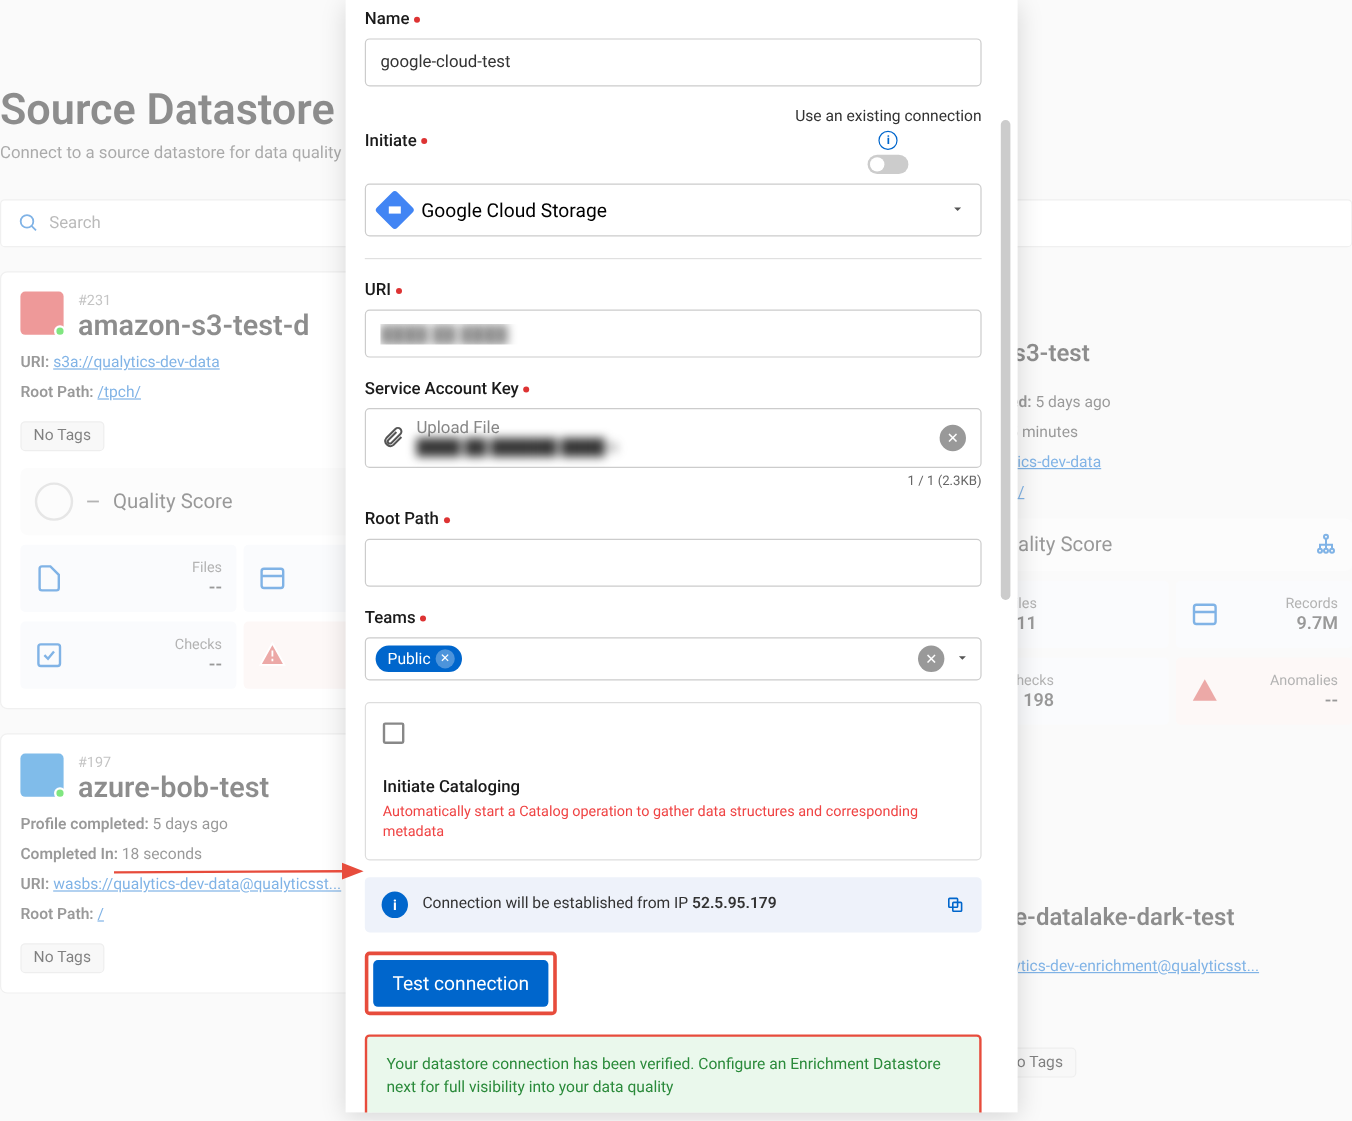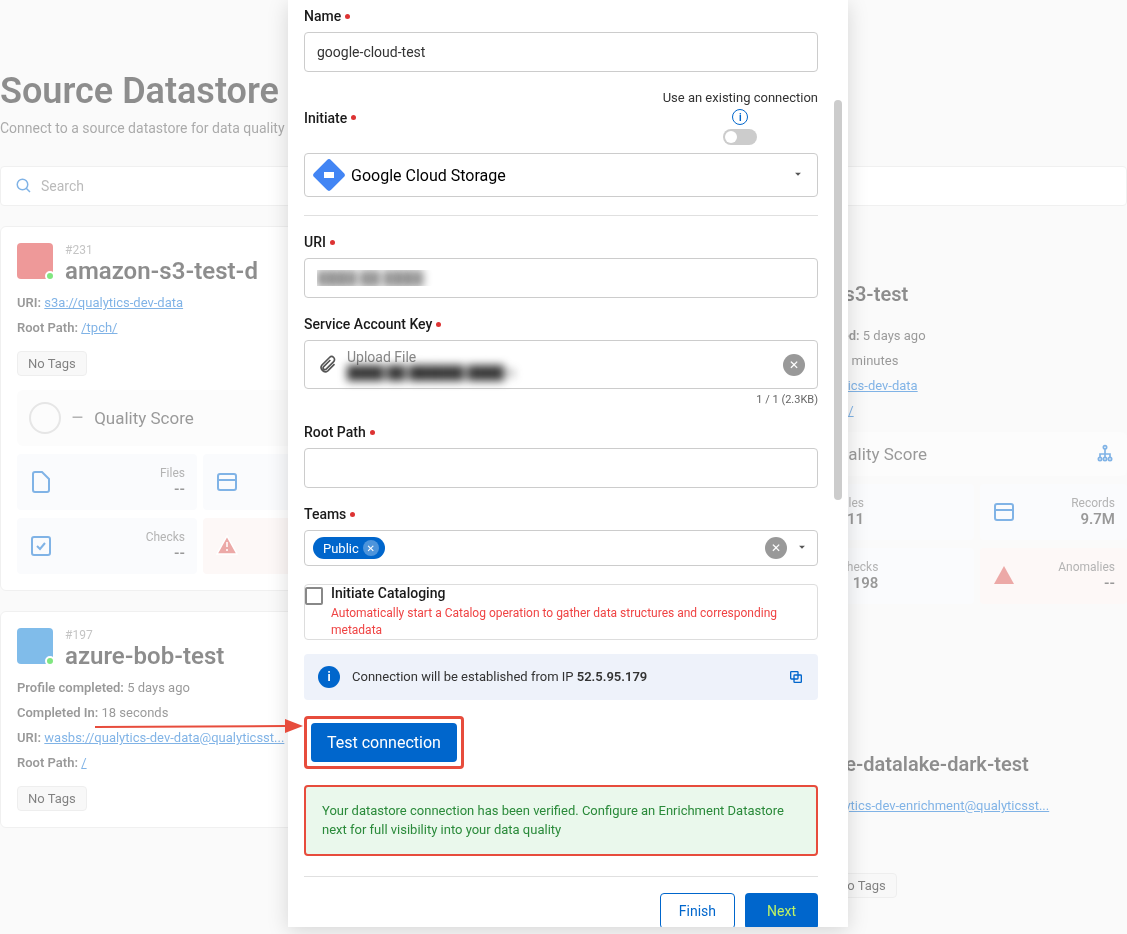--- a/index.html
+++ b/index.html
@@ -67,21 +67,21 @@
 .file-info .upload-label { font-size: 14px; color: #888; }
 .file-info .filename { font-size: 13px; color: #333; filter: blur(4px); }
 .clear-icon { width: 22px; height: 22px; background: #999; border-radius: 50%; display: flex; align-items: center; justify-content: center; color: #fff; font-size: 12px; cursor: pointer; }
 .file-count { text-align: right; font-size: 11px; color: #666; margin-top: 4px; }
 
 .teams-box { display: flex; align-items: center; border: 1px solid #ccc; border-radius: 4px; padding: 6px 8px; gap: 8px; }
 .team-chip { background: #0066cc; color: #fff; border-radius: 12px; padding: 3px 6px 3px 10px; font-size: 13px; display: flex; align-items: center; gap: 4px; }
 .team-chip .x { background: rgba(255,255,255,0.3); width: 16px; height: 16px; border-radius: 50%; display: flex; align-items: center; justify-content: center; font-size: 10px; }
 .teams-box .clear-icon { margin-left: auto; }
 
-.checkbox-card { border: 1px solid #ddd; border-radius: 4px; display: flex; gap: 8px; }
+.checkbox-card { border: 1px solid #ddd; border-radius: 4px; padding: 14px; display: flex; gap: 28px; flex-direction: column; }
 .checkbox-sq { width: 18px; height: 18px; border: 2px solid #888; border-radius: 2px; flex-shrink: 0; margin-top: 2px; }
 .checkbox-title { font-size: 14px; color: #1a1a1a; font-weight: 500; }
 .checkbox-desc { font-size: 12px; color: #ef4444; margin-top: 4px; line-height: 1.4; }
 
 .info-banner { background: #eef2fa; border-radius: 4px; padding: 12px 14px; display: flex; align-items: center; gap: 12px; margin-top: 14px; }
 .info-banner .info-badge { width: 22px; height: 22px; background: #0066cc; border-radius: 50%; display: flex; align-items: center; justify-content: center; color: #fff; font-size: 12px; font-weight: bold; }
 .info-banner .msg { font-size: 13px; color: #333; flex: 1; }
 .info-banner .msg b { font-weight: 600; }
 .copy-icon { width: 16px; height: 16px; }
 

